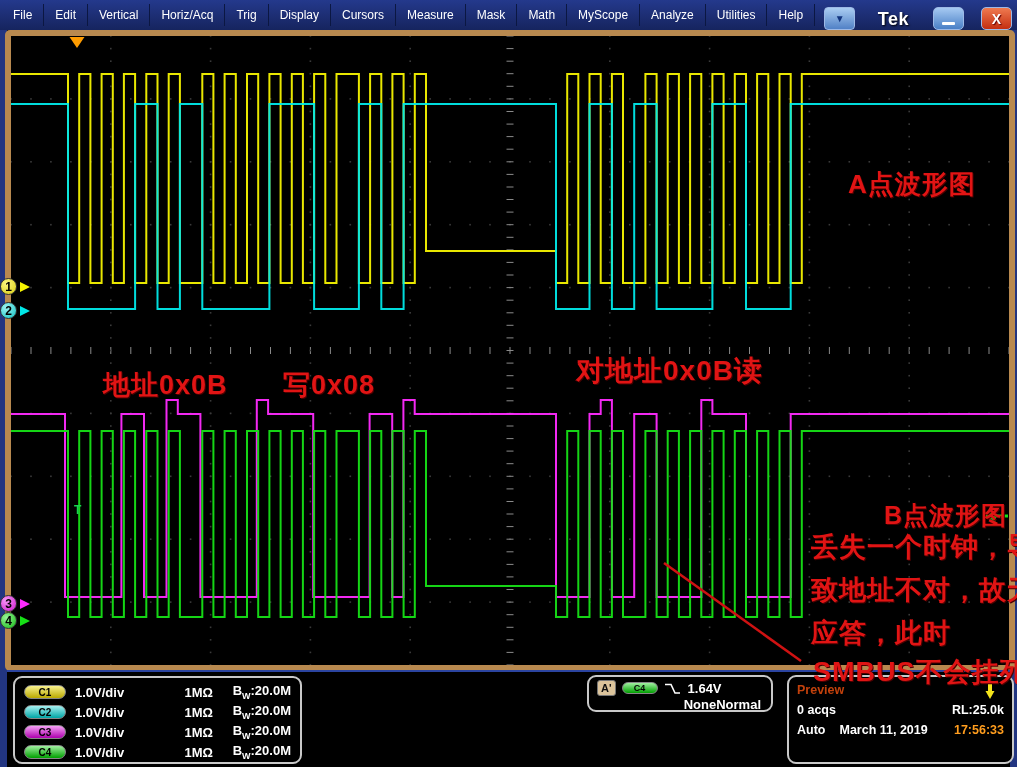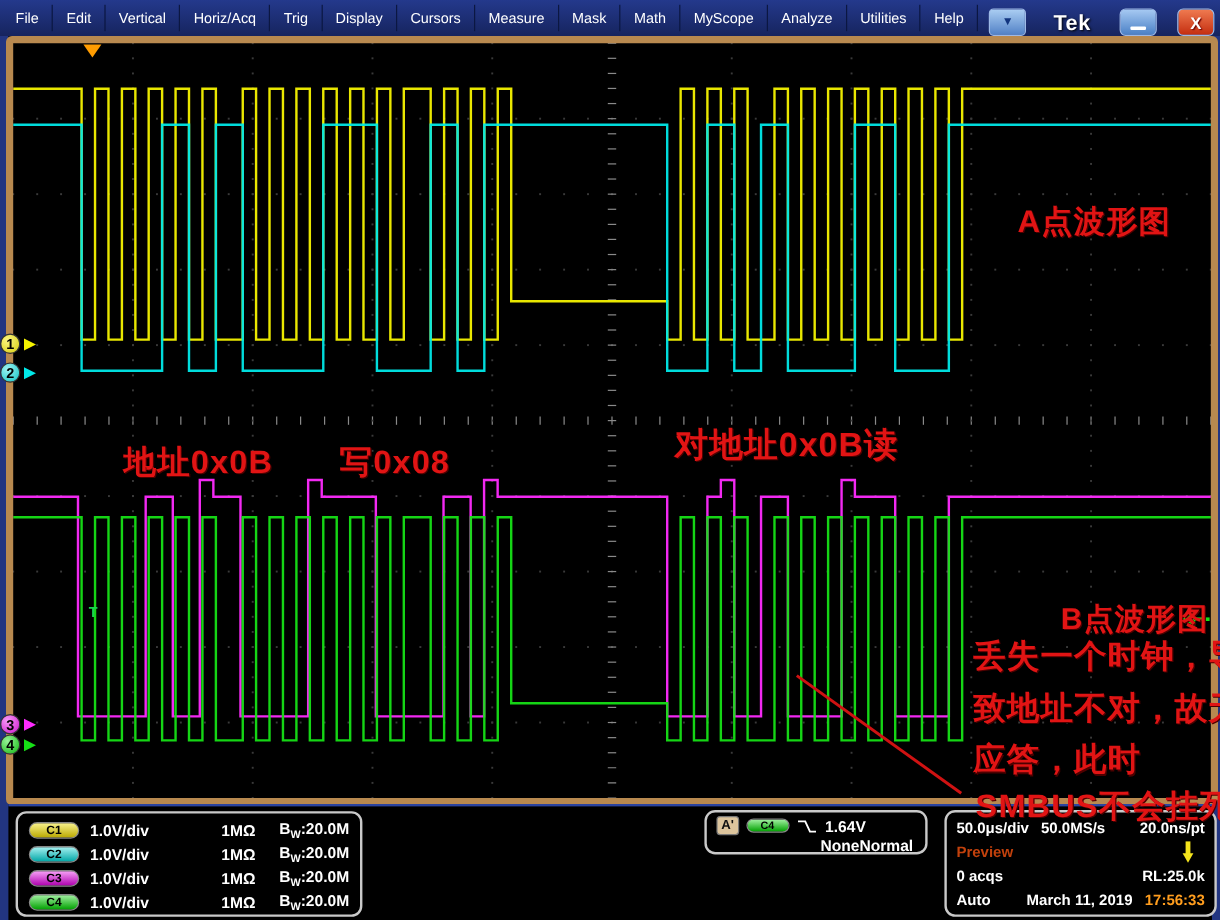--- a/index.html
+++ b/index.html
@@ -36,21 +36,21 @@
   #b2{left:0;top:302px;background:radial-gradient(circle at 35% 30%,#9ef2f2,#10c4c4);}
   #b3{left:0;top:595px;background:radial-gradient(circle at 35% 30%,#f79af7,#cc14cc);}
   #b4{left:0;top:612px;background:radial-gradient(circle at 35% 30%,#97f297,#12b812;);background:radial-gradient(circle at 35% 30%,#97f297,#12b812);}
   .tmark{position:absolute;left:74px;top:503px;color:#19d24f;font-weight:bold;font-size:12px;z-index:2;}
   
   .ann{position:absolute;color:#e11414;font-weight:bold;z-index:7;white-space:nowrap;
        text-shadow:1px 1px 0 #4d0000;letter-spacing:1px;}
   #ann-a{left:848px;top:167px;font-size:26px;}
   #ann-addr{left:103px;top:367px;font-size:27px;}
   #ann-write{left:283px;top:367px;font-size:27px;}
-  #ann-read{left:562px;top:352px;font-size:28px;text-align:right;}
+  #ann-read{left:576px;top:352px;font-size:28px;text-align:right;}
   #ann-b{left:884px;top:499px;font-size:25px;}
   #ann-n1{left:811px;top:529px;font-size:27px;}
   #ann-n2{left:811px;top:572px;font-size:27px;}
   #ann-n3{left:811px;top:615px;font-size:27px;}
   #ann-n4{left:813px;top:654px;font-size:27px;}
   
   .robox{position:absolute;background:#000;border:2px solid #c9c9c9;border-radius:9px;z-index:4;
          color:#fff;font-weight:bold;font-size:13px;box-sizing:border-box;}
   #chbox{left:13px;top:676px;width:289px;height:88px;padding:4px 0 0 0;}
   .crow{display:flex;align-items:center;height:20px;padding:0 9px;}
@@ -68,21 +68,21 @@
   .trow1{display:flex;align-items:center;height:16px;padding:1px 8px 0;gap:6px;}
   .abadge{background:#dcc49c;color:#101010;font-size:11px;border-radius:3px;padding:0 3px;height:14px;
           display:flex;align-items:center;border:1px solid #777;}
   .tpill{width:36px;height:12px;font-size:9px;}
   .trow2{display:flex;justify-content:flex-end;padding:0 10px;height:17px;align-items:center;}
   #horbox{left:787px;top:675px;width:227px;height:89px;padding:3px 0 0 0;font-size:12.5px;}
   .hrow{display:flex;align-items:center;height:20px;padding:0 8px;}
   .hsp{flex:1;}
   .preview{color:#c2410c;}
   .timetxt{color:#ff9d1e;}
-  .hdate{margin-left:30px;}
+  .hdate{margin-left:14px;}
   .hrate{margin-left:10px;}
 </style>
 </head>
 <body>
 
 <div class="app">
 
   <div class="menubar">
     <div id="menu-items" style="display:flex;height:100%;align-items:center;">
         <div class="menu-item">File</div>
@@ -1106,26 +1106,20 @@
       <span>1.64V</span>
     </div>
     <div class="trow2">
       <span>None</span>
       <span>Normal</span>
     </div>
   </div>
 
   <div class="robox" id="horbox">
     <div class="hrow">
-      <span>50.0μs/div</span>
-      <span class="hrate">50.0MS/s</span>
-      <span class="hsp"></span>
-      <span>20.0ns/pt</span>
-    </div>
-    <div class="hrow">
       <span class="preview">Preview</span>
       <span class="hsp"></span>
       <svg width="12" height="19" style="margin-right:8px;">
         <rect x="4" y="0" width="4" height="11" fill="#f4e41c"></rect>
         <polygon points="1.5,10 10.5,10 6,18" fill="#f4e41c"></polygon>
       </svg>
     </div>
     <div class="hrow">
       <span>0 acqs</span>
       <span class="hsp"></span>

